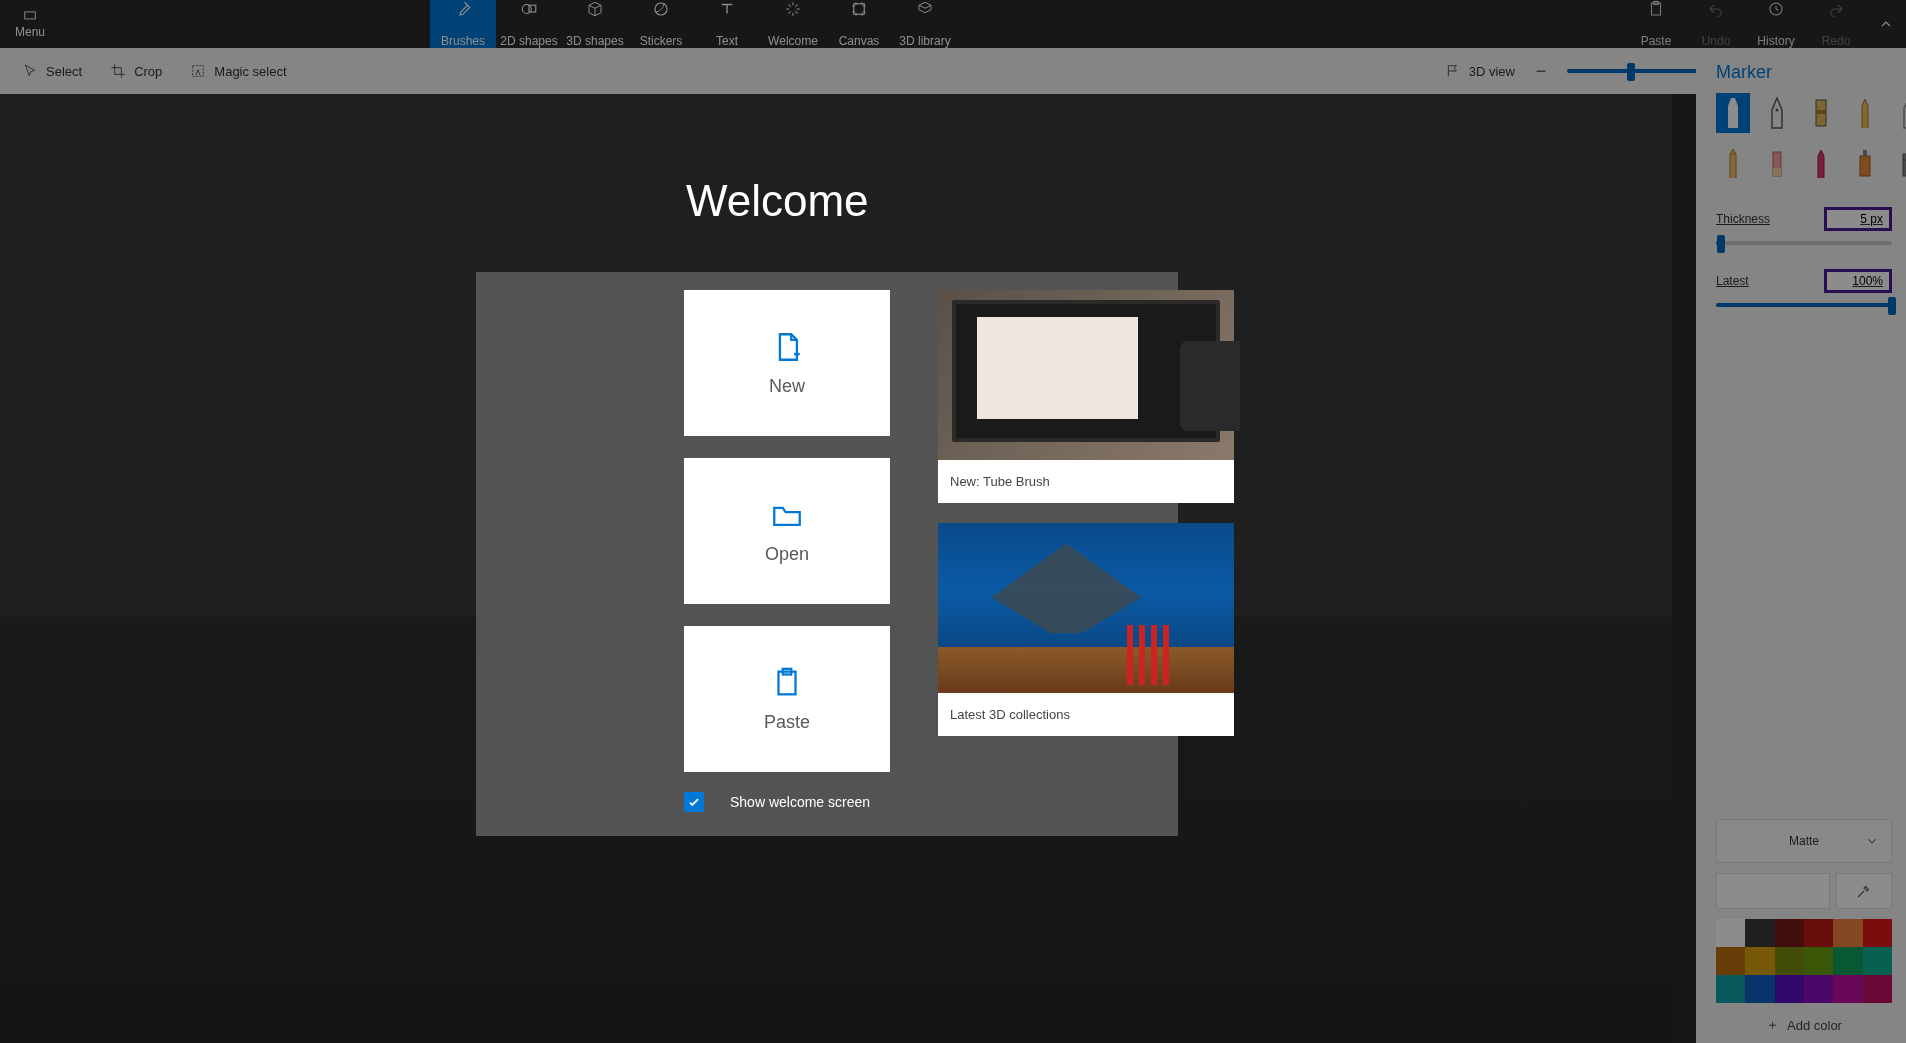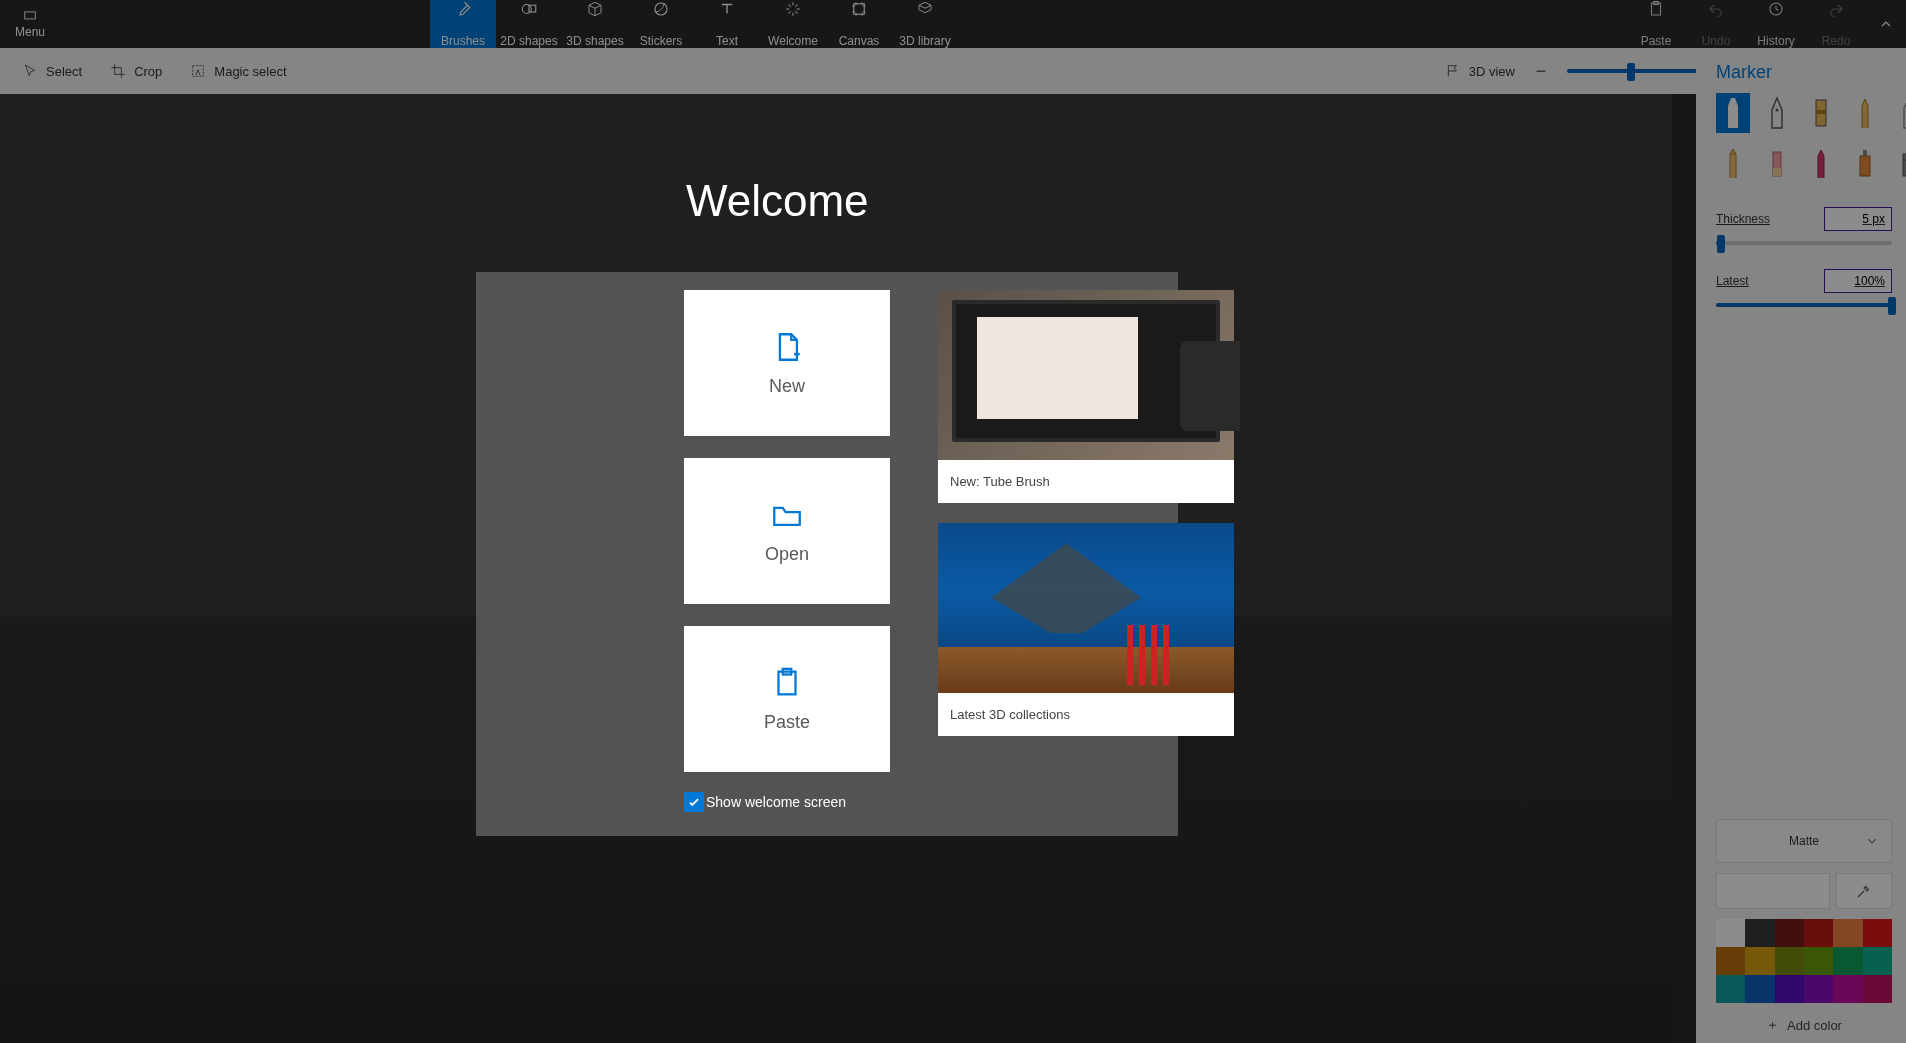--- a/index.html
+++ b/index.html
@@ -36,21 +36,21 @@
 .main { position:absolute; top:94px; bottom:0; left:0; right:234px; background: linear-gradient(#3a3a3a 0%, #3a3a3a 55%, #303030 55%, #262626 100%); }
 
 
 .rightpanel { position:absolute; top:48px; right:0; bottom:0; width:210px; background:#f2f2f2; padding:14px 14px 0 20px; color:#333; font-size:12px; display:flex; flex-direction:column; }
 .rightpanel .panel-title { color:#0078d7; font-size:18px; font-weight:400; margin-bottom:10px; }
 .brush-grid { display:grid; grid-template-columns: repeat(5, 1fr); gap:10px 10px; margin-bottom:18px; }
 .brush-cell { width:34px; height:40px; display:flex; align-items:center; justify-content:center; }
 .brush-cell.active { background:#0078d7; }
 .brush-cell svg { width:20px; height:34px; }
 .prop-row { display:flex; align-items:center; justify-content:space-between; margin-top:6px;text-decoration:underline; }
-.prop-row input { width:68px; height:24px; border:1px solid #4c1d95; background:#fff; font-size:12px; text-align:right; padding-right:6px;}
+.prop-row input { width:68px; height:24px; border:3px solid #4c1d95; background:#fff; font-size:12px; text-align:right; padding-right:6px;}
 .rp-slider { height:4px; background:#c9c9c9; position:relative; border-radius:2px; margin:10px 0 18px 0; }
 .rp-slider .fill { position:absolute; left:0; top:0; bottom:0; background:#0067c0; border-radius:2px; }
 .rp-slider .thumb { position:absolute; top:-6px; width:8px; height:18px; background:#0067c0; border-radius:2px; }
 .rightpanel .grow { flex:1; }
 .matte-row { height:44px; border:1px solid #ddd; display:flex; align-items:center; justify-content:center; gap:10px; background:#fafafa; position:relative; cursor:default;}
 .matte-row .chev { position:absolute; right:12px; }
 .eyedrop-row { display:flex; gap:6px; margin-top:10px; }
 .eyedrop-row .cur { flex:1; height:36px; border:1px solid #ddd; background:#fff; }
 .eyedrop-row .pick { width:56px; height:36px; border:1px solid #ddd; background:#fff; display:flex; align-items:center; justify-content:center; }
 .palette { display:grid; grid-template-columns: repeat(6, 1fr); margin-top:10px; }
@@ -68,21 +68,21 @@
 .tile { width:206px; height:146px; background:#fff; display:flex; flex-direction:column; align-items:center; justify-content:center; gap:12px; color:#5a5a5a; font-size:18px; }
 .tile svg { width:34px; height:34px; color:#0078d7; }
 .col-cards { display:flex; flex-direction:column; gap:20px; }
 .card { width:296px; background:#fff; }
 .card .thumb { height:170px; background:#777; position:relative; display:flex; align-items:center; justify-content:center; }
 .card .thumb.video { background: linear-gradient(135deg,#5a5048,#8a7a6a); }
 .card .thumb.sea { background: linear-gradient(#0a4a8a 0%, #0a5aa5 40%, #0a3a6a 100%); }
 .card .caption { padding:14px 12px; font-size:13px; color:#444; }
 .playbtn { width:56px; height:56px; border:3px solid #fff; border-radius:50%; display:flex; align-items:center; justify-content:center; }
 .playbtn svg { width:20px; height:20px; fill:#fff; margin-left:4px;}
-.show-row { display:flex; align-items:center; gap:2px; color:#fff; font-size:14px; margin-top:20px;}
+.show-row { display:flex; align-items:center; gap:26px; color:#fff; font-size:14px; margin-top:20px;}
 .show-row .chk { width:20px; height:20px; background:#0078d7; display:flex; align-items:center; justify-content:center;}
 .show-row .chk svg { width:14px; height:14px; stroke:#fff; }
 
 
 .scene { position:absolute; inset:10px 14px 18px 14px; background:#1a1a1a; border:4px solid #2a2a2a; border-radius:2px;}
 .scene::after{content:""; position:absolute; left:8%; top:10%; right:30%; bottom:14%; background:#efe7df;}
 .donut { position:absolute; width:30px; height:30px; border:6px solid #a4532a; border-radius:50%; }
 .hand { position:absolute; right:-6px; top:30%; width:60px; height:90px; background:#2a2a2a; border-radius:8px 0 0 8px;}
 
 

